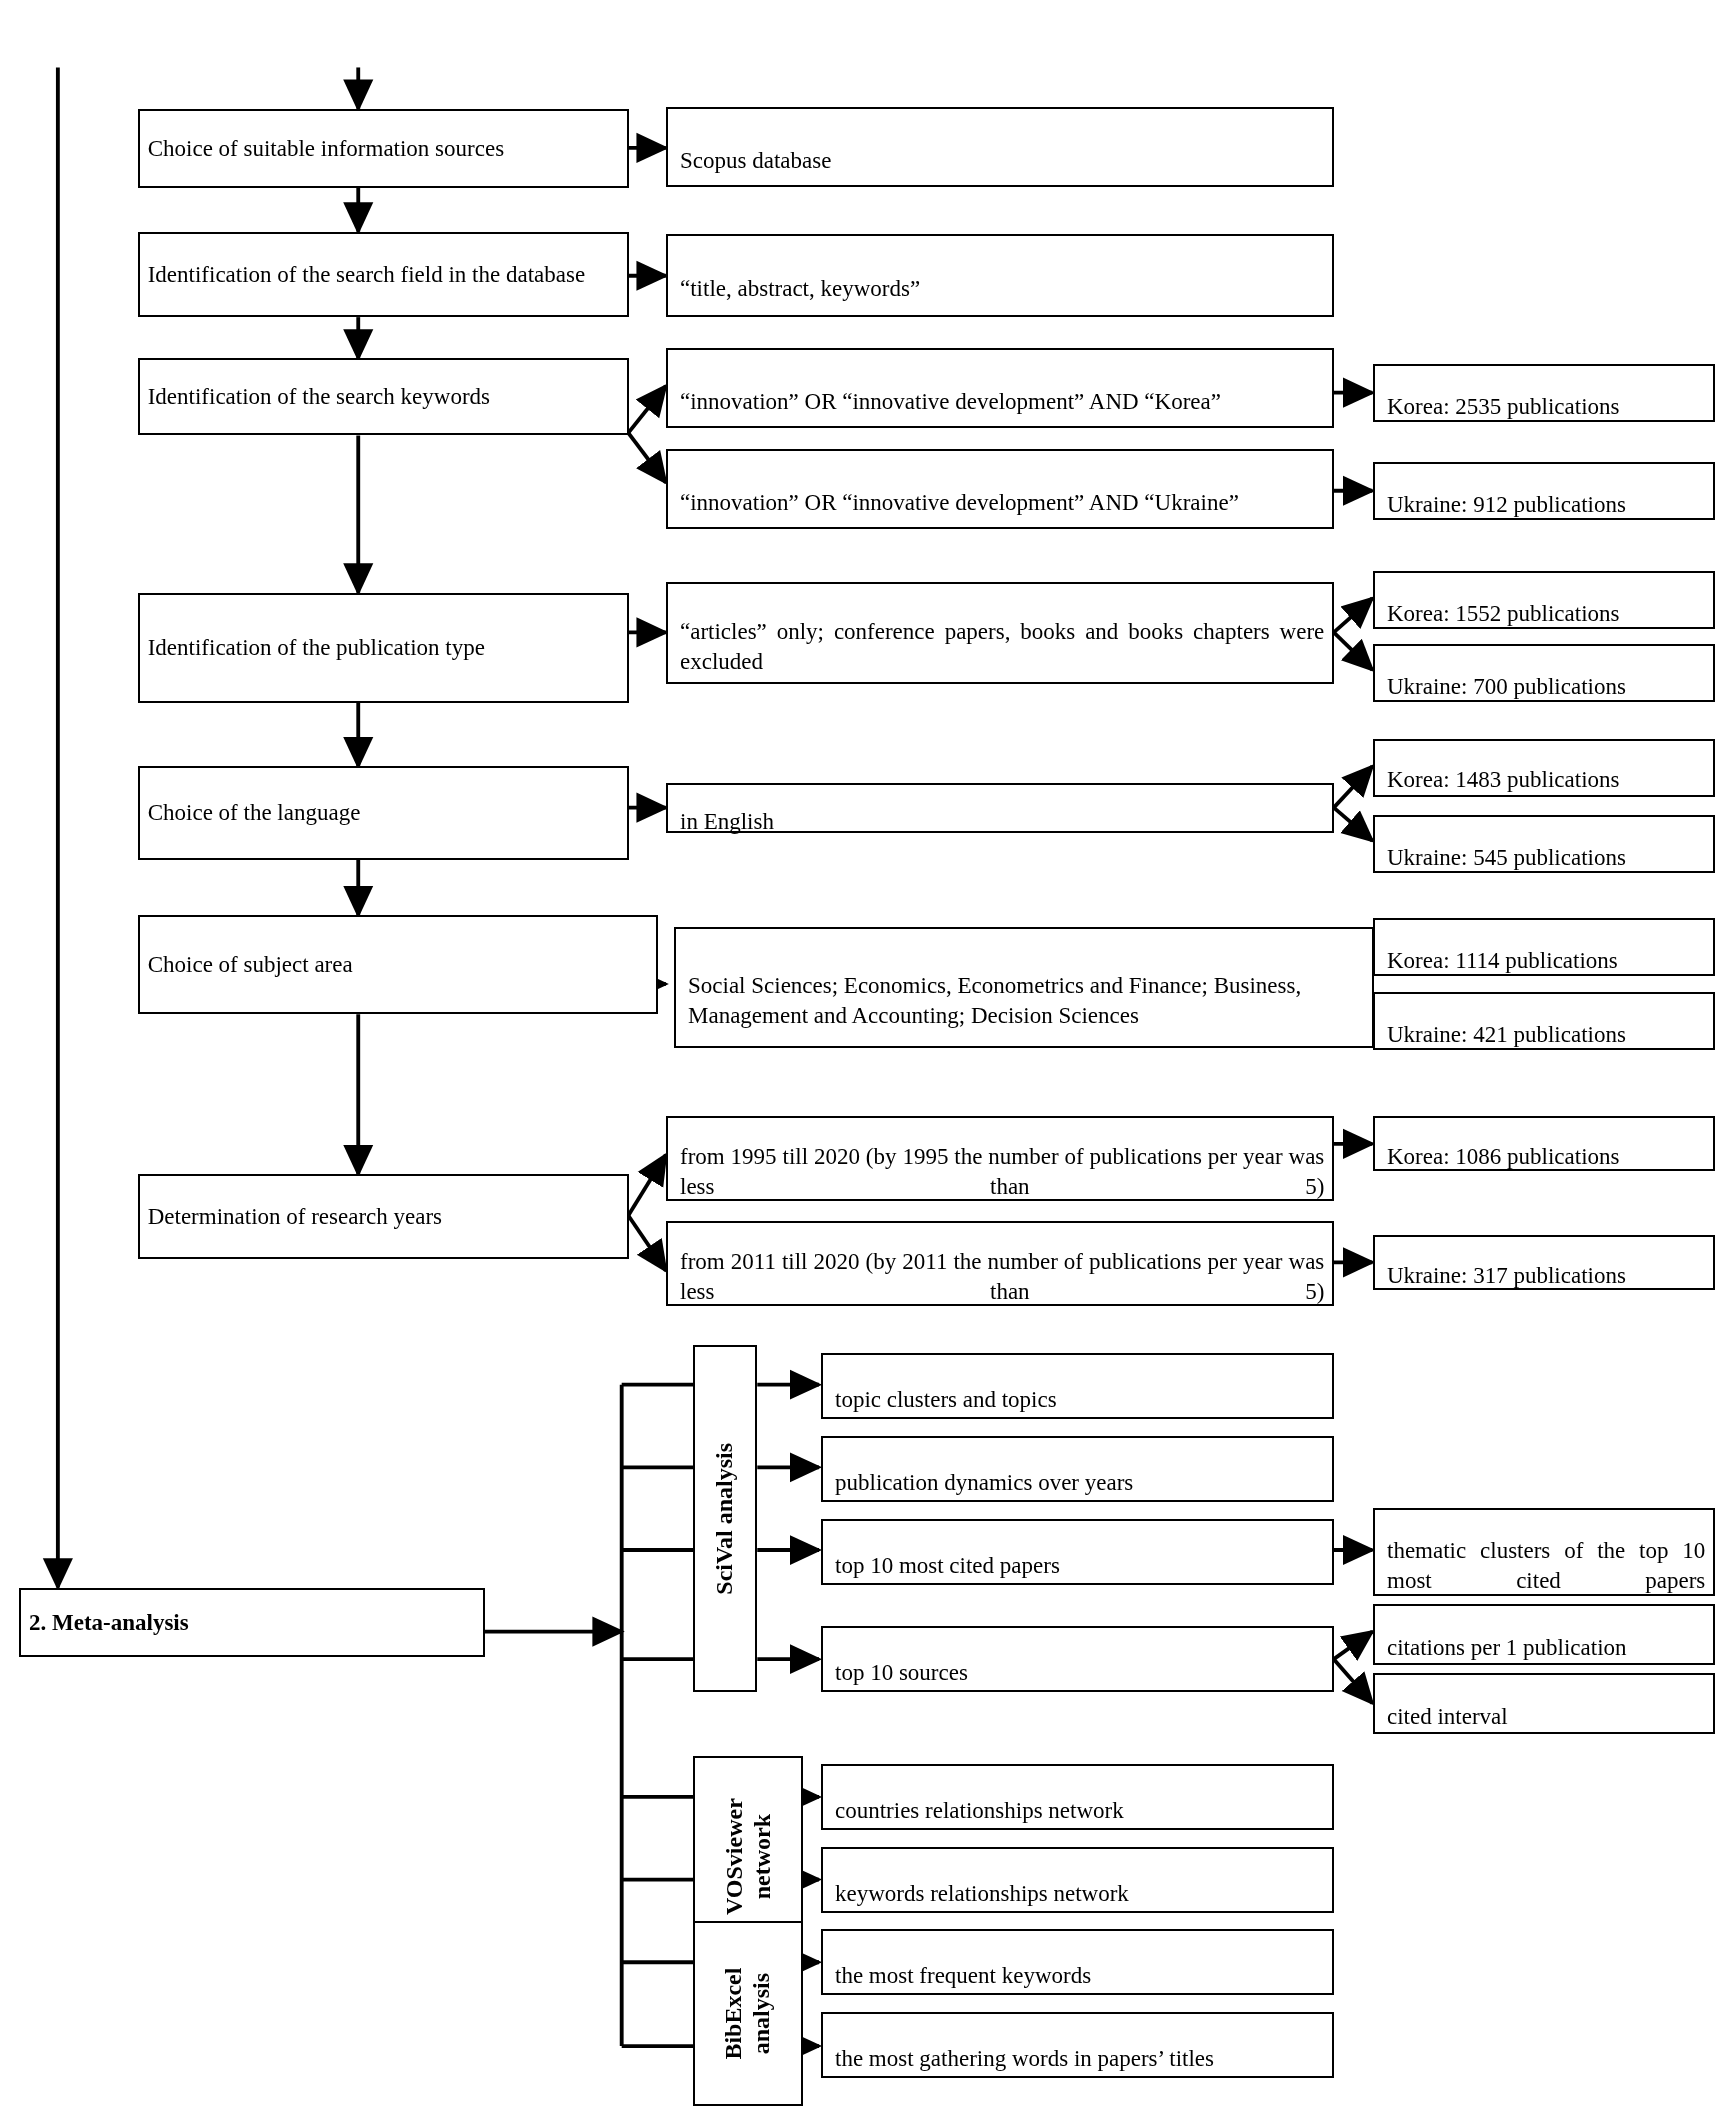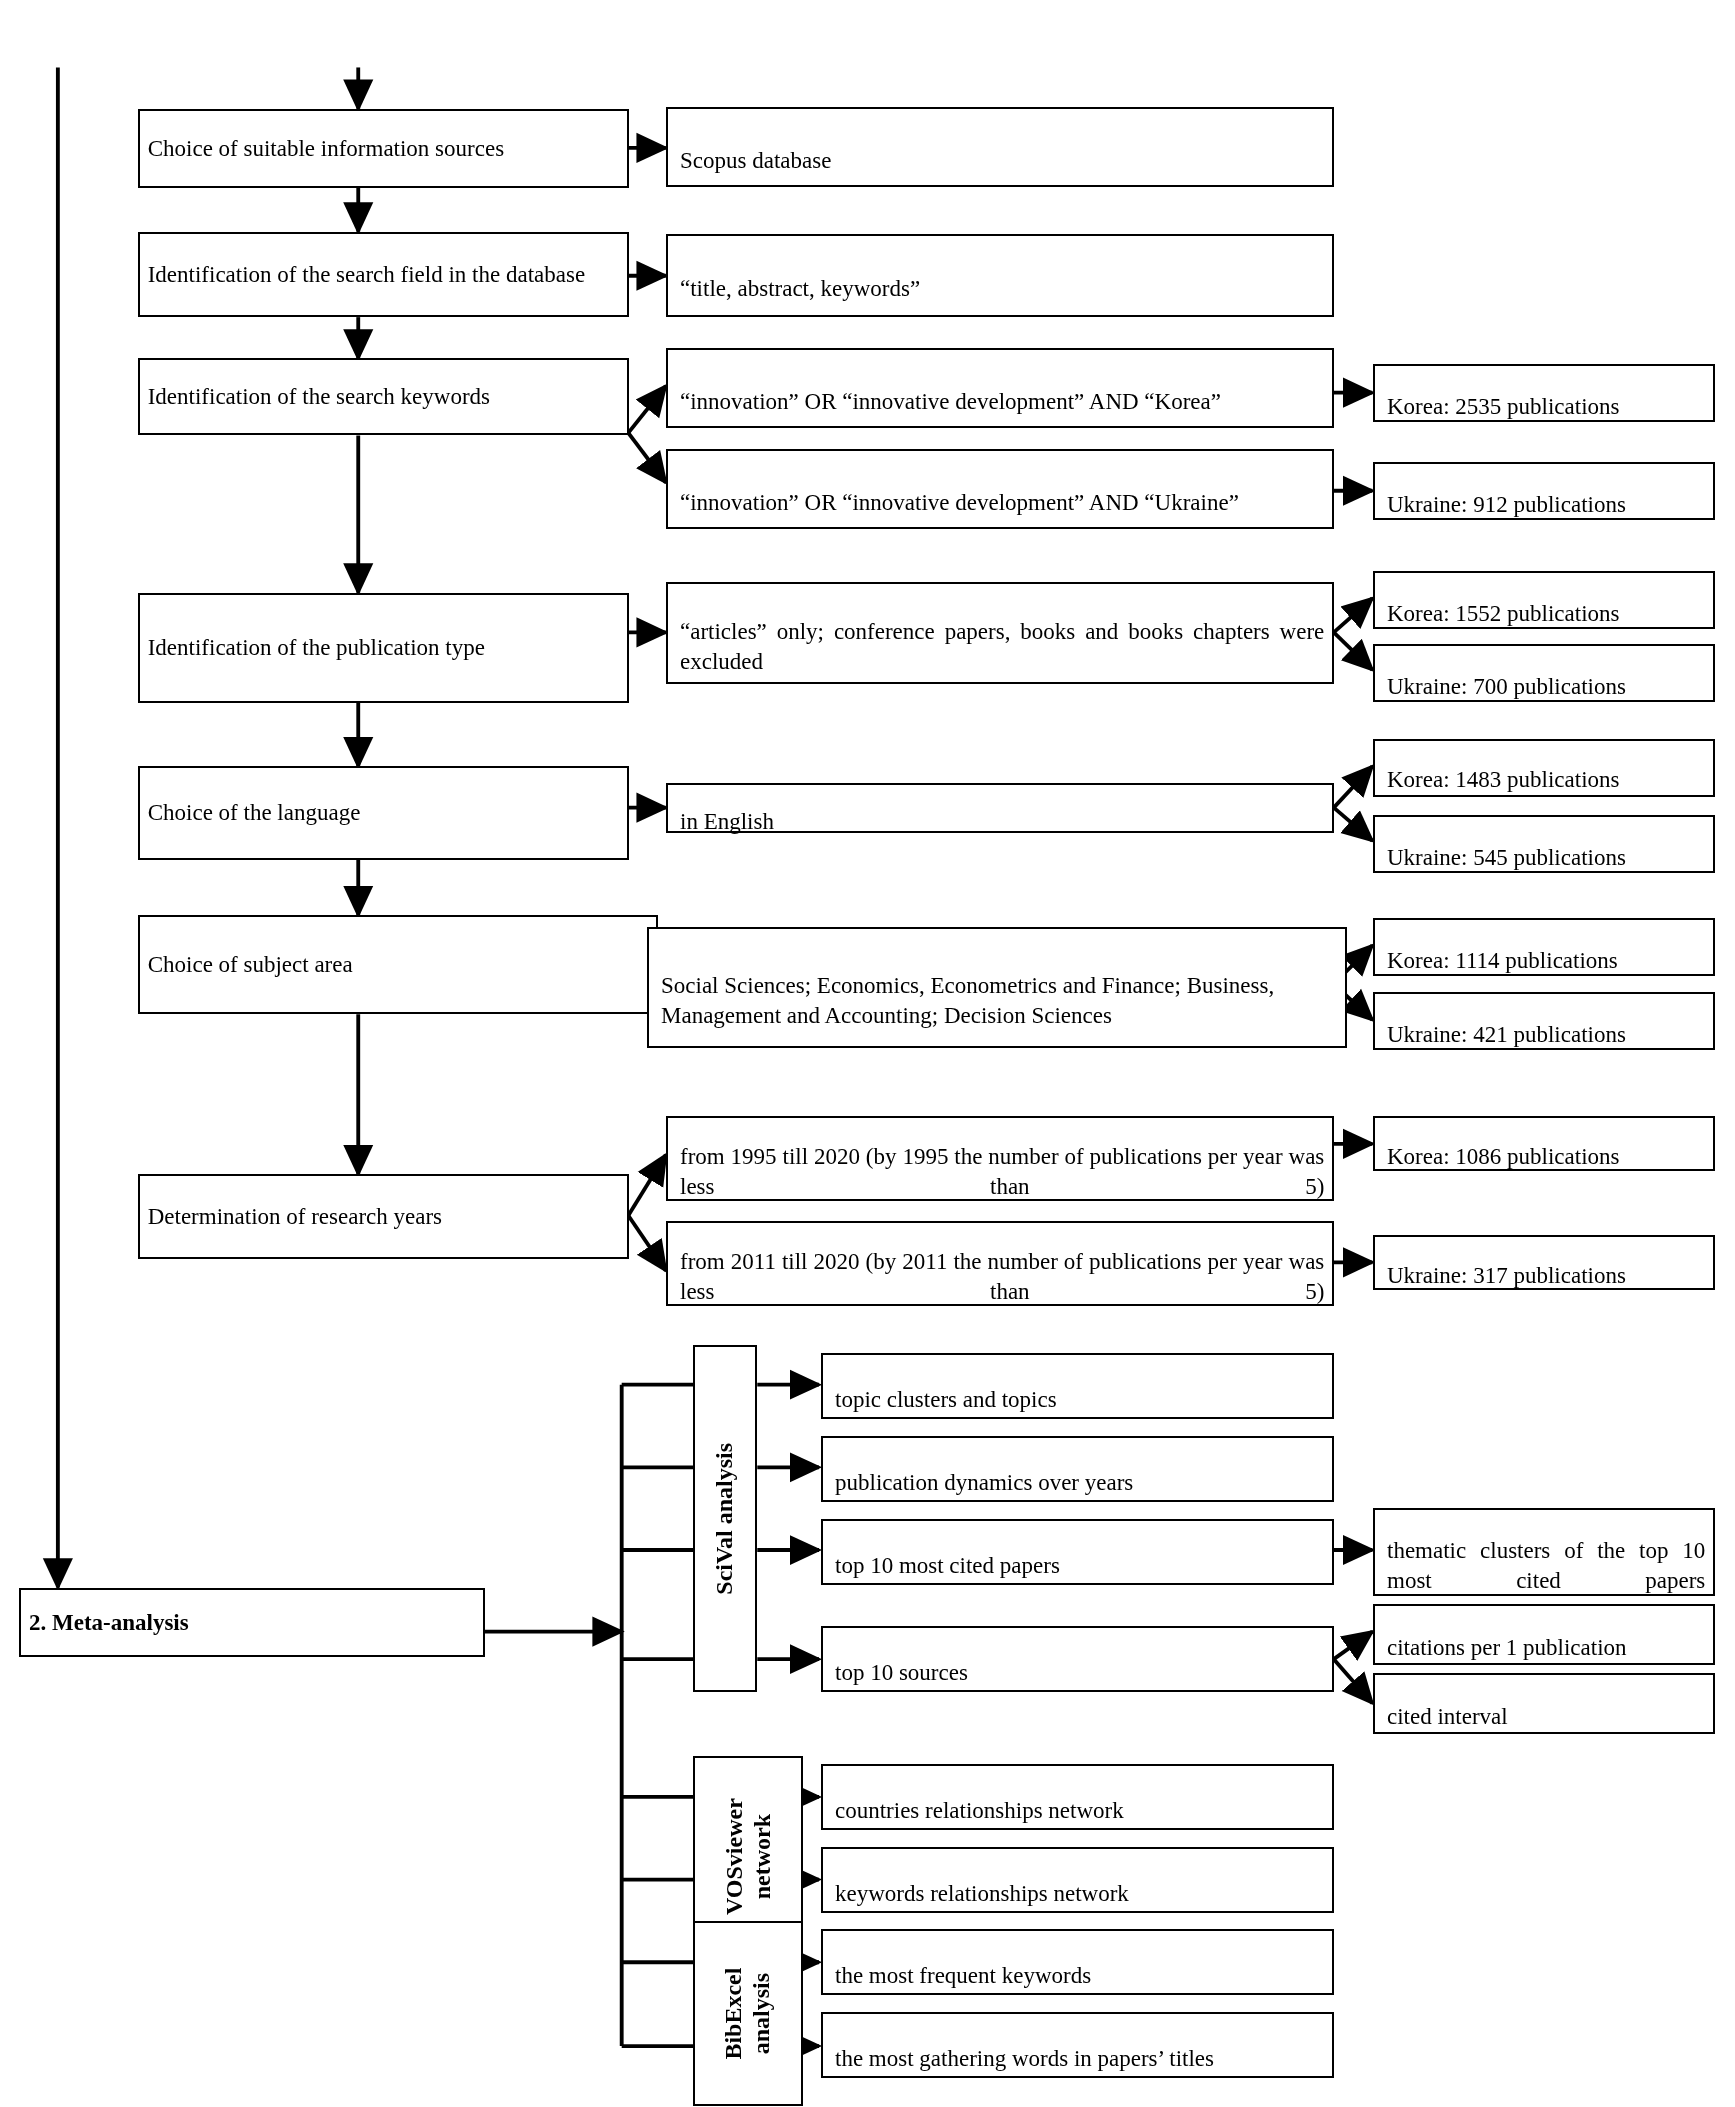--- a/index.html
+++ b/index.html
@@ -141,21 +141,21 @@
   </div>
 
   <div class="box mid just" style="left:666px;top:582px;width:668px;height:102px;">
     <span class="txt">“articles” only; conference papers, books and books chapters were excluded</span>
   </div>
 
   <div class="box mid" style="left:666px;top:783px;width:668px;height:50px;">
     <span class="txt">in English</span>
   </div>
 
-  <div class="box mid" style="left:647px;top:927px;width:700px;height:121px;justify-content:flex-end;">
+  <div class="box mid" style="left:674px;top:927px;width:700px;height:121px;justify-content:flex-end;">
     <span class="txt">Social Sciences; Economics, Econometrics and Finance; Business, Management and Accounting; Decision Sciences</span>
   </div>
 
   <div class="box mid just" style="left:666px;top:1116px;width:668px;height:85px;">
     <span class="txt">from 1995 till 2020 (by 1995 the number of publications per year was less than 5)</span>
   </div>
 
   <div class="box mid just" style="left:666px;top:1221px;width:668px;height:85px;">
     <span class="txt">from 2011 till 2020 (by 2011 the number of publications per year was less than 5)</span>
   </div>

